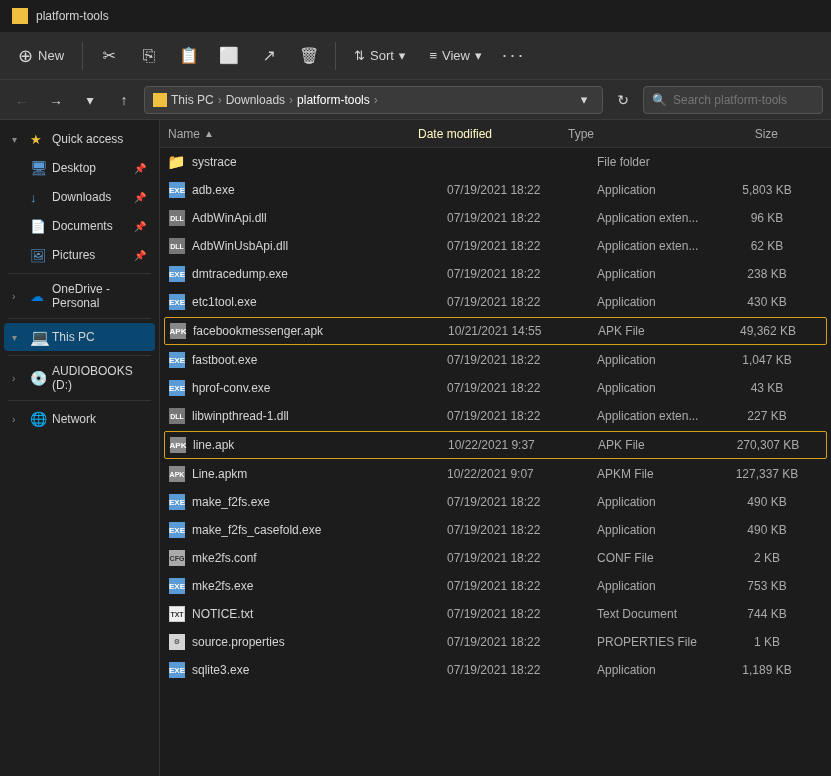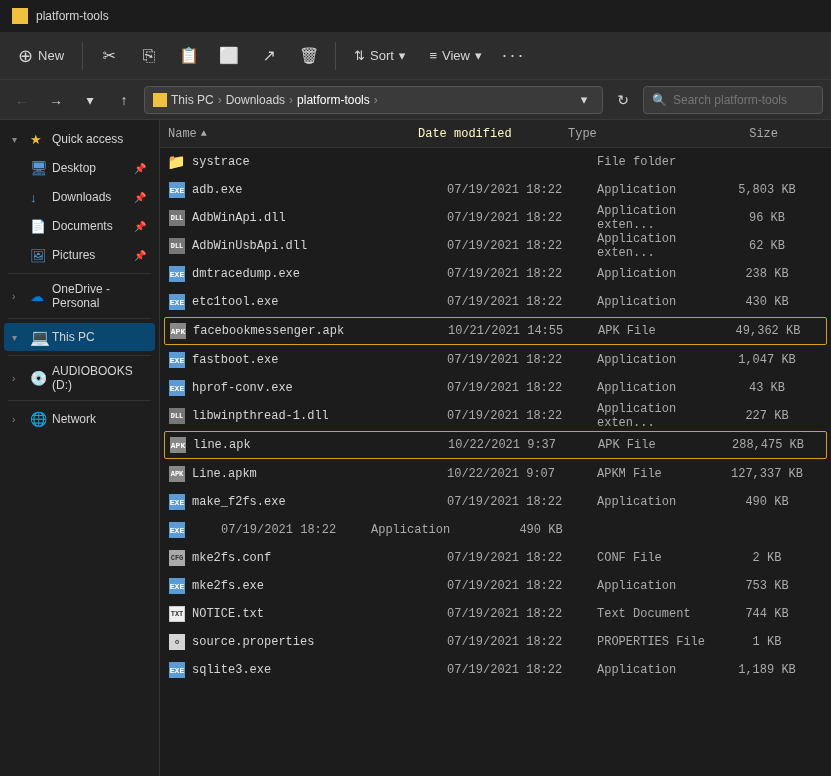--- a/index.html
+++ b/index.html
@@ -195,21 +195,20 @@
       height: 1px; background: #333;
       margin: 4px 8px;
     }
 
     
     .file-list {
       flex: 1;
       background: #1c1c1c;
       overflow-y: auto;
       overflow-x: hidden;
-      font-family: Liberation Mono, monospace;
     }
     .file-list::-webkit-scrollbar { width: 6px; }
     .file-list::-webkit-scrollbar-track { background: #1c1c1c; }
     .file-list::-webkit-scrollbar-thumb { background: #444; border-radius: 3px; }
 
     .file-list-header {
       display: flex;
       align-items: center;
       padding: 0 8px;
       height: 28px;
@@ -529,21 +528,21 @@
     <div class="file-type">Application exten...</div>
     <div class="file-size">227 KB</div>
   </div>
         <div class="file-row highlighted">
     <div class="file-icon">
       <div class="icon-apk">APK</div>
     </div>
     <div class="file-name">line.apk</div>
     <div class="file-date">10/22/2021 9:37</div>
     <div class="file-type">APK File</div>
-    <div class="file-size">288,475 KB</div>
+    <div class="file-size">270,307 KB</div>
   </div>
         <div class="file-row">
     <div class="file-icon">
       <div class="icon-apkm">APK</div>
     </div>
     <div class="file-name">Line.apkm</div>
     <div class="file-date">10/22/2021 9:07</div>
     <div class="file-type">APKM File</div>
     <div class="file-size">127,337 KB</div>
   </div>
@@ -553,20 +552,21 @@
     </div>
     <div class="file-name">make_f2fs.exe</div>
     <div class="file-date">07/19/2021 18:22</div>
     <div class="file-type">Application</div>
     <div class="file-size">490 KB</div>
   </div>
         <div class="file-row">
     <div class="file-icon">
       <div class="icon-exe">EXE</div>
     </div>
+    <div class="file-name">make_f2fs_casefold.exe</div>
     <div class="file-date">07/19/2021 18:22</div>
     <div class="file-type">Application</div>
     <div class="file-size">490 KB</div>
   </div>
         <div class="file-row">
     <div class="file-icon">
       <div class="icon-conf">CFG</div>
     </div>
     <div class="file-name">mke2fs.conf</div>
     <div class="file-date">07/19/2021 18:22</div>

